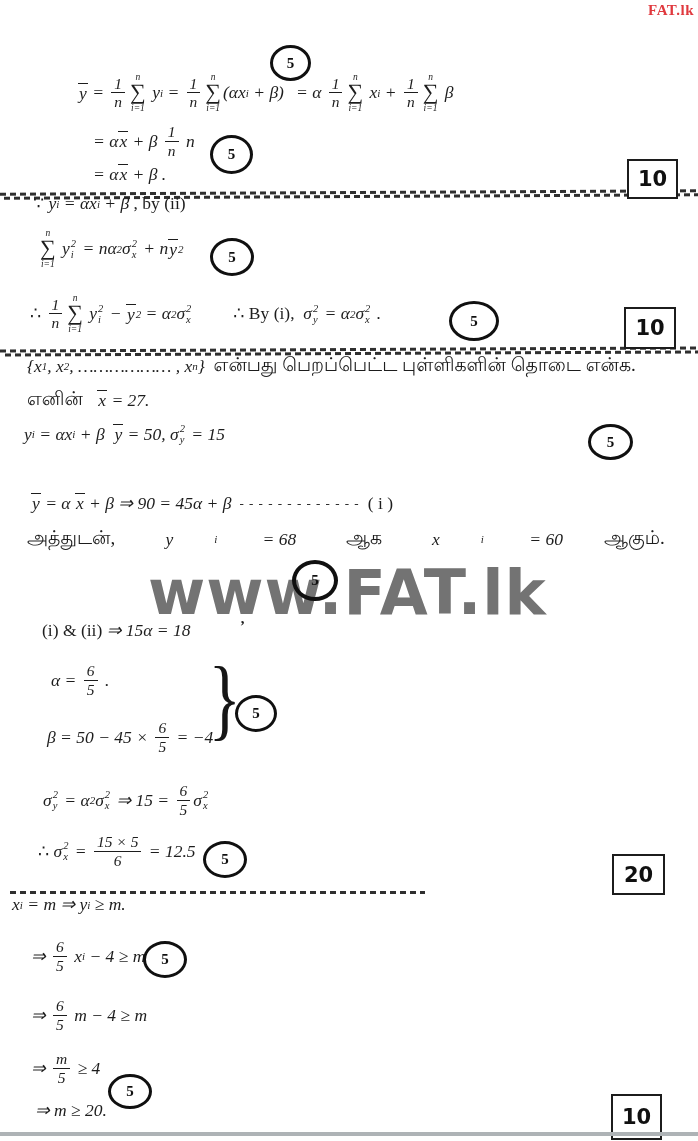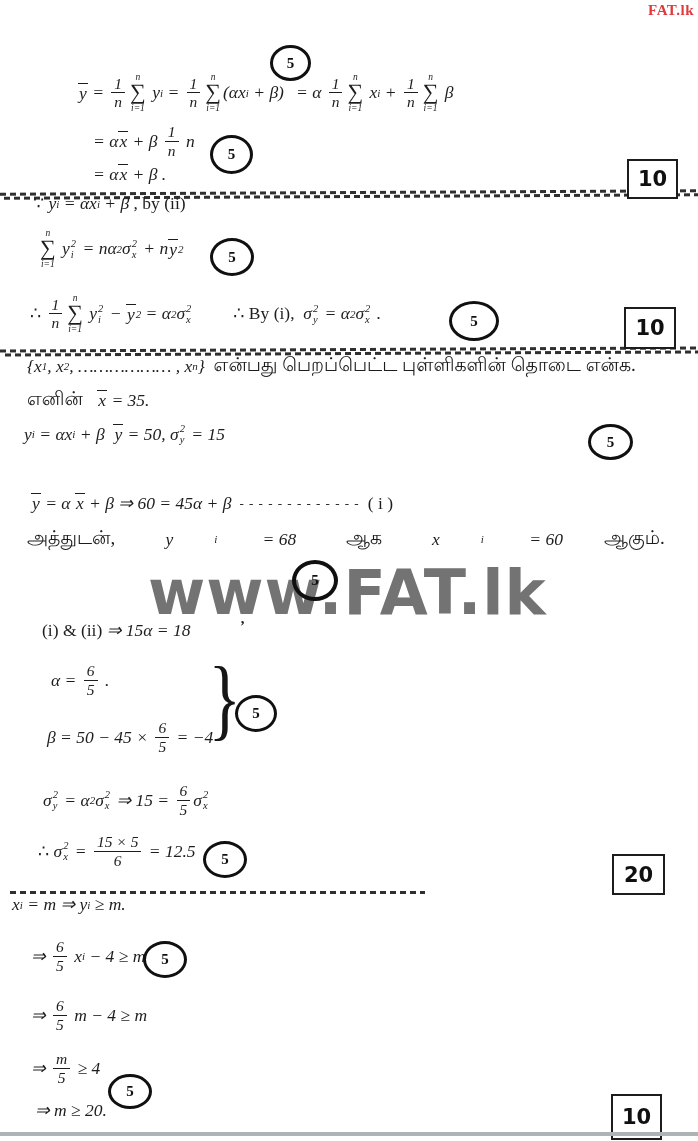--- a/index.html
+++ b/index.html
@@ -107,24 +107,24 @@
 
   <div class="mline" id="eq1"><span class="bar">y</span><span class="mtxt"> = </span><span class="frac"><span class="num">1</span><span class="den">n</span></span><span class="sum"><span class="slim">n</span><span class="sigma">∑</span><span class="slim">i=1</span></span><span class="mtxt"> y</span><sub>i</sub><span class="mtxt"> = </span><span class="frac"><span class="num">1</span><span class="den">n</span></span><span class="sum"><span class="slim">n</span><span class="sigma">∑</span><span class="slim">i=1</span></span><span class="mtxt">(αx</span><sub>i</sub><span class="mtxt"> + β)</span><span class="msp" style="width: 12px;"></span><span class="mtxt">= α </span><span class="frac"><span class="num">1</span><span class="den">n</span></span><span class="sum"><span class="slim">n</span><span class="sigma">∑</span><span class="slim">i=1</span></span><span class="mtxt"> x</span><sub>i</sub><span class="mtxt"> + </span><span class="frac"><span class="num">1</span><span class="den">n</span></span><span class="sum"><span class="slim">n</span><span class="sigma">∑</span><span class="slim">i=1</span></span><span class="mtxt"> β</span></div>
   <div class="mline" id="eq2"><span class="mtxt">= α</span><span class="bar">x</span><span class="mtxt"> + β </span><span class="frac"><span class="num">1</span><span class="den">n</span></span><span class="mtxt"> n</span></div>
   <div class="mline" id="eq3"><span class="mtxt">= α</span><span class="bar">x</span><span class="mtxt"> + β .</span></div>
 
   <div class="mline" id="eq4"><span class="mtxt up">∵ </span><span class="mtxt">y</span><sub>i</sub><span class="mtxt"> = αx</span><sub>i</sub><span class="mtxt"> + β</span><span class="mtxt up"> , by (ii)</span></div>
   <div class="mline" id="eq5"><span class="sum"><span class="slim">n</span><span class="sigma">∑</span><span class="slim">i=1</span></span><span class="mtxt"> y</span><span class="ss"><span class="ssup">2</span><span class="ssub">i</span></span><span class="mtxt"> = nα</span><sup>2</sup><span class="mtxt">σ</span><span class="ss"><span class="ssup">2</span><span class="ssub">x</span></span><span class="mtxt"> + n</span><span class="bar">y</span><sup>2</sup></div>
   <div class="mline" id="eq6"><span class="mtxt up">∴ </span><span class="frac"><span class="num">1</span><span class="den">n</span></span><span class="sum"><span class="slim">n</span><span class="sigma">∑</span><span class="slim">i=1</span></span><span class="mtxt"> y</span><span class="ss"><span class="ssup">2</span><span class="ssub">i</span></span><span class="mtxt"> − </span><span class="bar">y</span><sup>2</sup><span class="mtxt"> = α</span><sup>2</sup><span class="mtxt">σ</span><span class="ss"><span class="ssup">2</span><span class="ssub">x</span></span><span class="msp" style="width: 40px;"></span><span class="mtxt up">∴ By (i),  </span><span class="mtxt">σ</span><span class="ss"><span class="ssup">2</span><span class="ssub">y</span></span><span class="mtxt"> = α</span><sup>2</sup><span class="mtxt">σ</span><span class="ss"><span class="ssup">2</span><span class="ssub">x</span></span><span class="mtxt"> .</span></div>
 
   <div class="mline" id="eq7"><span class="mtxt">{x</span><sub>1</sub><span class="mtxt">, x</span><sub>2</sub><span class="mtxt">, ……………… , x</span><sub>n</sub><span class="mtxt">}  </span><span class="mtxt up ta">என்பது பெறப்பெட்ட புள்ளிகளின் தொடை என்க.</span></div>
-  <div class="mline" id="eq8"><span class="mtxt up ta">எனின்   </span><span class="bar">x</span><span class="mtxt"> = 35.</span></div>
+  <div class="mline" id="eq8"><span class="mtxt up ta">எனின்   </span><span class="bar">x</span><span class="mtxt"> = 27.</span></div>
   <div class="mline" id="eq9"><span class="mtxt">y</span><sub>i</sub><span class="mtxt"> = αx</span><sub>i</sub><span class="mtxt"> + β  </span><span class="bar">y</span><span class="mtxt"> = 50, σ</span><span class="ss"><span class="ssup">2</span><span class="ssub">y</span></span><span class="mtxt"> = 15</span></div>
 
-  <div class="mline" id="eq10"><span class="bar">y</span><span class="mtxt"> = α </span><span class="bar">x</span><span class="mtxt"> + β ⇒ 60 = 45α + β</span><span class="msp" style="width: 8px;"></span><span class="mtxt up small">- - - - - - - - - - - - -</span><span class="msp" style="width: 8px;"></span><span class="mtxt up">( i )</span></div>
+  <div class="mline" id="eq10"><span class="bar">y</span><span class="mtxt"> = α </span><span class="bar">x</span><span class="mtxt"> + β ⇒ 90 = 45α + β</span><span class="msp" style="width: 8px;"></span><span class="mtxt up small">- - - - - - - - - - - - -</span><span class="msp" style="width: 8px;"></span><span class="mtxt up">( i )</span></div>
   <div class="mline" id="eq11"><span class="mtxt up ta">அத்துடன், </span><span class="mtxt"> y</span><sub>i</sub><span class="mtxt"> = 68  </span><span class="mtxt up ta">ஆக</span><span class="mtxt">  x</span><sub>i</sub><span class="mtxt"> = 60</span><span class="mtxt up ta">ஆகும்.</span></div>
   <div class="mline" id="eq13"><span class="mtxt up">(i) &amp; (ii) </span><span class="mtxt">⇒ 15α = 18</span></div>
   <div class="mline" id="eq14"><span class="mtxt">α = </span><span class="frac"><span class="num">6</span><span class="den">5</span></span><span class="mtxt"> .</span></div>
   <div class="mline" id="eq15"><span class="mtxt">β = 50 − 45 × </span><span class="frac"><span class="num">6</span><span class="den">5</span></span><span class="mtxt"> = −4</span></div>
 
   <div class="mline" id="eq16"><span class="mtxt">σ</span><span class="ss"><span class="ssup">2</span><span class="ssub">y</span></span><span class="mtxt"> = α</span><sup>2</sup><span class="mtxt">σ</span><span class="ss"><span class="ssup">2</span><span class="ssub">x</span></span><span class="mtxt"> ⇒ 15 = </span><span class="frac"><span class="num">6</span><span class="den">5</span></span><span class="mtxt">σ</span><span class="ss"><span class="ssup">2</span><span class="ssub">x</span></span></div>
   <div class="mline" id="eq17"><span class="mtxt up">∴ </span><span class="mtxt">σ</span><span class="ss"><span class="ssup">2</span><span class="ssub">x</span></span><span class="mtxt"> = </span><span class="frac"><span class="num">15 × 5</span><span class="den">6</span></span><span class="mtxt"> = 12.5</span></div>
 
   <div class="mline" id="eq18"><span class="mtxt">x</span><sub>i</sub><span class="mtxt"> = m ⇒ y</span><sub>i</sub><span class="mtxt"> ≥ m.</span></div>
   <div class="mline" id="eq19"><span class="mtxt">⇒ </span><span class="frac"><span class="num">6</span><span class="den">5</span></span><span class="mtxt"> x</span><sub>i</sub><span class="mtxt"> − 4 ≥ m</span></div>

